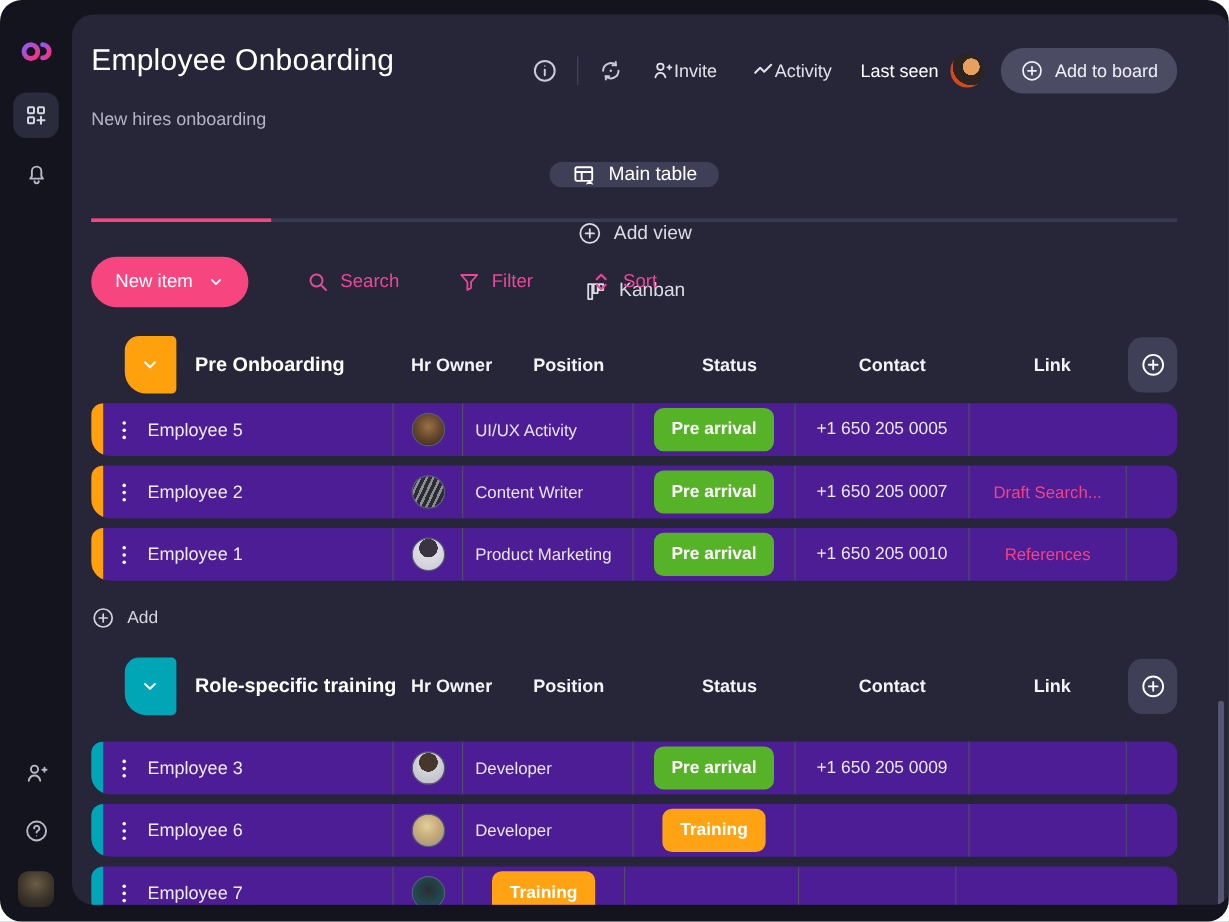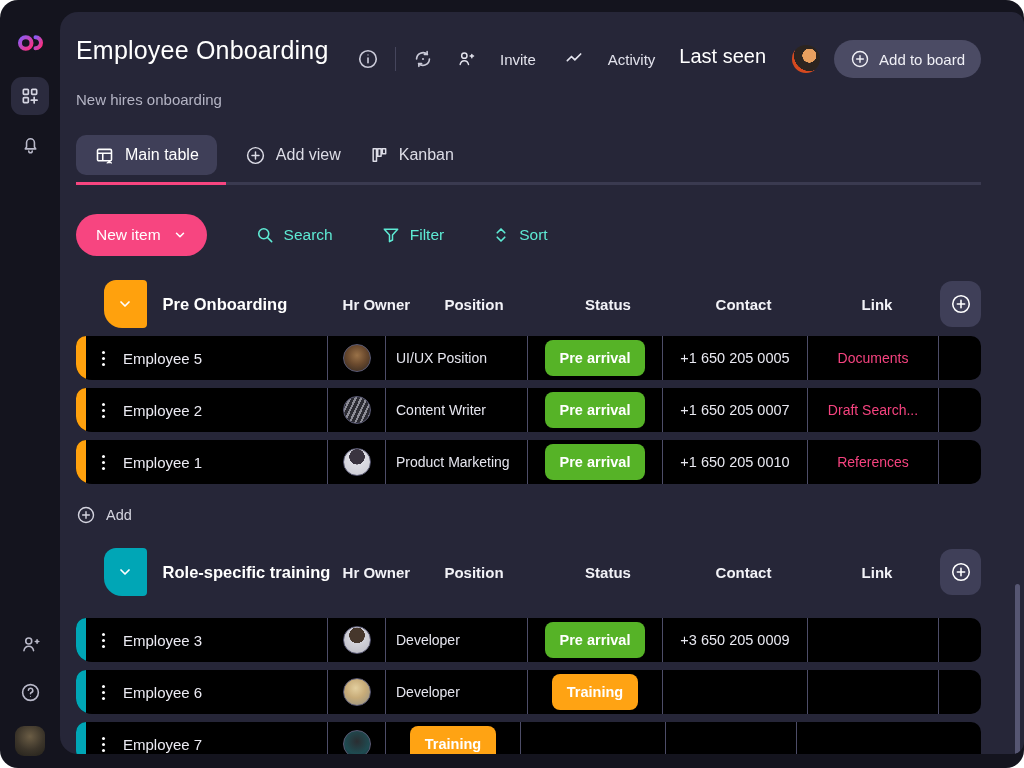--- a/index.html
+++ b/index.html
@@ -21,53 +21,53 @@
   
   .panel { position:absolute; left:60px; top:12px; right:0; bottom:14px; background:#262638; border-radius:18px 12px 12px 18px; overflow:hidden; }
   .content { padding:24px 43px 0 16px; }
 
   
   .hdr { display:flex; align-items:flex-start; }
   .title { font-size:25px; font-weight:500; color:#fff; letter-spacing:.2px; }
   .hdr-right { margin-left:auto; display:flex; align-items:center; gap:8px; margin-top:4px; color:#c9c9d7; }
   .hdr-icon { width:30px; height:30px; display:flex; align-items:center; justify-content:center; color:#c9c9d7; }
   .hdr-divider { width:1px; height:24px; background:#45455c; margin:0 4px; }
-  .hdr-action { display:flex; align-items:center; gap:24px; font-size:15px; color:#e2e2ec; padding:0 10px; cursor:default; }
-  .lastseen { display:flex; gap:26px; font-size:20px; color:#fff; padding:0 6px; }
+  .hdr-action { display:flex; align-items:center; gap:0; font-size:15px; color:#e2e2ec; padding:0 10px; cursor:default; }
+  .lastseen { display:flex; align-items:center; gap:10px; font-size:15px; color:#fff; padding:0 6px; }
   .ls-avatar { width:28px; height:28px; border-radius:50%;
     background:radial-gradient(circle at 62% 38%, #e8a05f 0%, #e8a05f 28%, #2b2420 29%, #2b2420 62%, #d6491f 63%, #d6491f 100%); }
   .add-board-btn { display:flex; align-items:center; gap:9px; height:38px; padding:0 16px; background:#4b4b64; border-radius:19px; color:#f0f0f6; font-size:15px; }
   .subtitle { margin-top:13px; font-size:15px; color:#b4b4c4; }
 
   
-  .tabs { margin-top:27px; display:flex; align-items:center; gap:28px; height:40px; }
+  .tabs { margin-top:27px; display:flex; align-items:center; gap:28px; height:40px;flex-direction:column; }
   .tab { display:flex; align-items:center; gap:10px; font-size:16px; color:#dcdce6; height:40px; }
   .tab.active { background:#3f3f58; border-radius:10px; padding:0 18px; color:#fff; }
   .tab-underline { margin-top:7px; height:3px; position:relative; background:#3a3a50; }
   .tab-underline .pink { position:absolute; left:0; top:0; height:3px; width:150px; background:var(--accent-pink); }
 
   
   .toolbar { margin-top:29px; display:flex; align-items:center; gap:48px; }
   .new-item-btn { display:flex; align-items:center; gap:12px; height:42px; padding:0 20px; background:var(--accent-pink); border-radius:21px; color:#fff; font-size:15.5px; }
-  .tool { display:flex; align-items:center; gap:9px; color:#5eead4; font-size:15.5px; }
+  .tool { display:flex; align-items:center; gap:9px; color:#ec4899; font-size:15.5px; }
 
   
   .w-title { width:207px; } .w-hr { width:58px; } .w-pos { width:142px; }
   .w-status { width:135px; } .w-contact { width:145px; } .w-link { width:131px; }
 
   .group { margin-top:24px; }
   .group-hdr { display:flex; align-items:center; height:48px;padding-left:28px; }
   .collapse-btn { width:44px; height:48px; border-radius:12px 4px 4px 18px; display:flex; align-items:center; justify-content:center; color:#fff; }
   .collapse-btn.orange { background:var(--group-orange); }
   .collapse-btn.teal { background:var(--group-teal); }
   .group-title { padding-left:16px; font-size:16.5px; font-weight:700; color:#fff; }
   .col-label { font-size:15px; font-weight:700; color:#f2f2f7; text-align:center; white-space:nowrap; display:flex; align-items:center; justify-content:center; }
   .add-col-btn { width:42px; height:46px; background:#3f3f58; border-radius:12px; display:flex; align-items:center; justify-content:center; color:#fff; }
 
-  .row { display:flex; height:44px; margin-top:8px; background:#000000; border-radius:10px 10px 10px 16px; overflow:hidden; }
+  .row { display:flex; height:44px; margin-top:8px; background:#4c1d95; border-radius:10px 10px 10px 16px; overflow:hidden; }
   .strip { width:10px; flex:none; }
   .strip.orange { background:var(--group-orange); }
   .strip.teal { background:var(--group-teal); }
   .cell { display:flex; align-items:center; border-left:1px solid #4d4d68; height:100%; }
   .cell.first { border-left:none; width:241px; padding-left:12px; gap:14px; }
   .rowname { font-size:15px; color:#ecebf3; }
   .dots { display:flex; flex-direction:column; gap:3px; padding:4px; }
   .dots i { width:3px; height:3px; border-radius:50%; background:#fff; display:block; }
   .cell.hr { width:58px; justify-content:center; }
   .cell.pos { width:142px; padding-left:10px; font-size:14px; color:#e6e6ef; }
@@ -279,28 +279,25 @@
               <span class="dots">
                 <i></i>
                 <i></i>
                 <i></i>
               </span>
               <span class="rowname">Employee 5</span>
             </div>
           <div class="cell hr">
               <span class="avatar av-e5"></span>
             </div>
-          <div class="cell pos">UI/UX Position</div>
+          <div class="cell pos">UI/UX Activity</div>
           <div class="cell status">
               <span class="badge g">Pre arrival</span>
             </div>
           <div class="cell contact">+1 650 205 0005</div>
-          <div class="cell link">
-              <span class="linktext">Documents</span>
-            </div>
           <div class="cell extra"></div>
         </div>
 
         <div class="row">
           <div class="strip orange"></div>
           <div class="cell first">
               <span class="dots">
                 <i></i>
                 <i></i>
                 <i></i>
@@ -385,21 +382,21 @@
               </span>
               <span class="rowname">Employee 3</span>
             </div>
           <div class="cell hr">
               <span class="avatar av-e3"></span>
             </div>
           <div class="cell pos">Developer</div>
           <div class="cell status">
               <span class="badge g">Pre arrival</span>
             </div>
-          <div class="cell contact">+3 650 205 0009</div>
+          <div class="cell contact">+1 650 205 0009</div>
           <div class="cell link">
               <span class="linktext"></span>
             </div>
           <div class="cell extra"></div>
         </div>
 
         <div class="row">
           <div class="strip teal"></div>
           <div class="cell first">
               <span class="dots">

